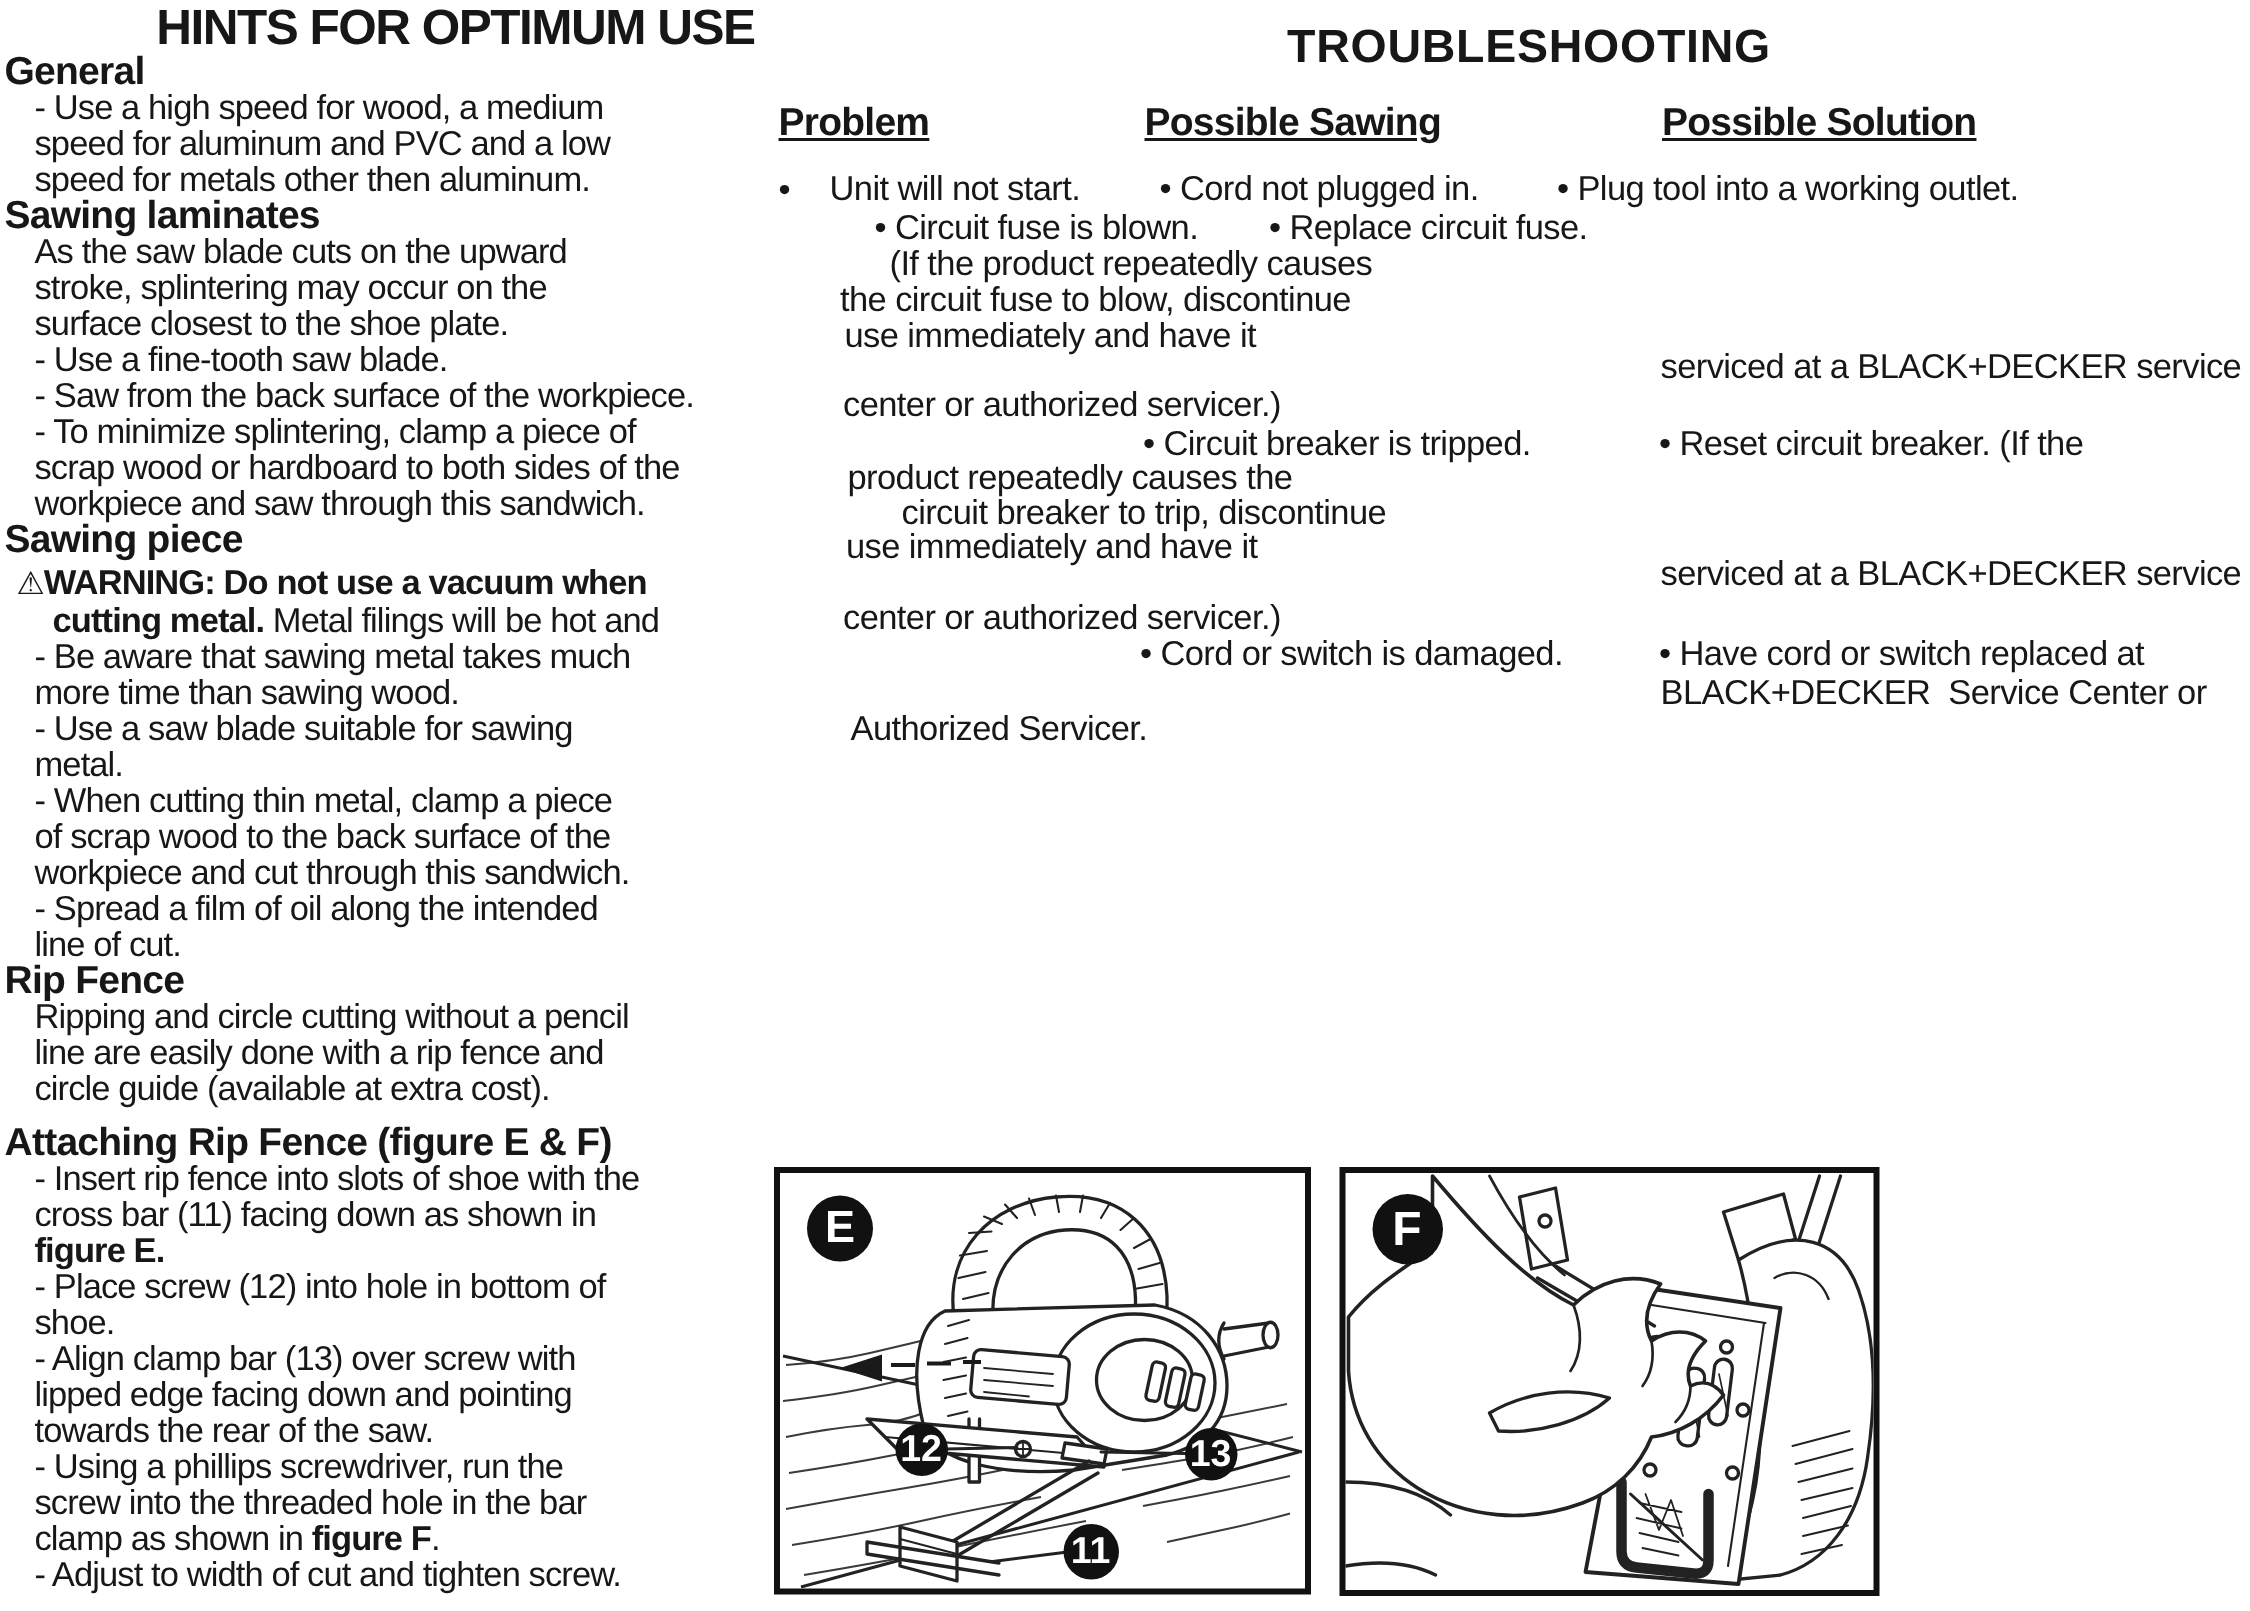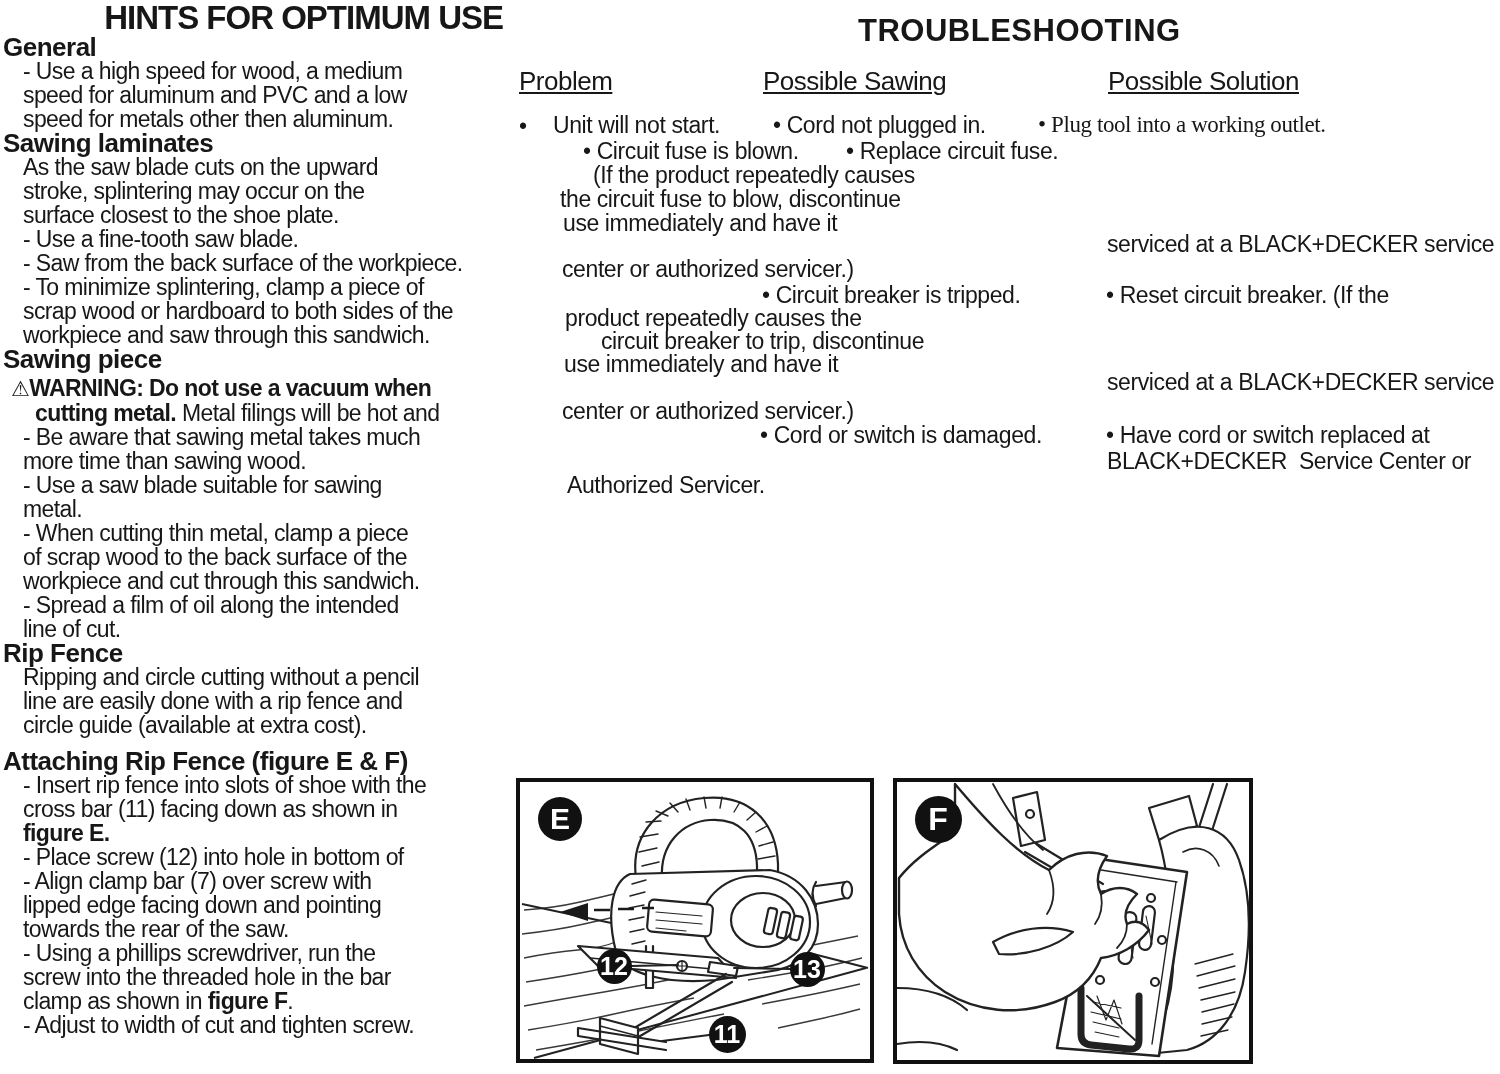--- a/index.html
+++ b/index.html
@@ -7,21 +7,21 @@
         font-family:"Liberation Sans",sans-serif;color:#171717;overflow:hidden;}
   
   .left-col{position:absolute;left:3px;top:1px;width:500px;}
   .lc-title{font-size:33px;font-weight:bold;letter-spacing:-1px;line-height:34px;white-space:nowrap;text-align:right;}
   .lc-h{font-size:26px;font-weight:bold;letter-spacing:-0.5px;line-height:24px;white-space:nowrap;}
   .lc-t{font-size:23px;line-height:24px;letter-spacing:-0.6px;padding-left:20px;white-space:nowrap;}
   .lc-t .b{font-weight:bold;}
   .wi{font-family:"DejaVu Sans",sans-serif;font-size:21px;font-weight:bold;}
   
   .ts-title{position:absolute;left:858px;top:13px;font-size:31px;font-weight:bold;letter-spacing:0.5px;}
-  .ts-head{position:absolute;font-size:26px;font-weight:normal;letter-spacing:-0.5px;
+  .ts-head{position:absolute;font-size:26px;font-weight:bold;letter-spacing:-0.5px;
            text-decoration:underline;white-space:pre;}
   .ts-line{position:absolute;font-size:23px;letter-spacing:-0.4px;white-space:pre;line-height:24px;}
   
   .panel{position:absolute;border:4px solid #111;background:#fff;box-sizing:border-box;}
   .panel svg{position:absolute;left:0;top:0;}
   .badge{position:absolute;background:#111;color:#fff;border-radius:50%;
          display:flex;align-items:center;justify-content:center;
          font-weight:bold;font-family:"Liberation Sans",sans-serif;line-height:1;}
 </style>
 </head>
@@ -60,39 +60,40 @@
         <div class="lc-h"><span>Rip Fence</span></div>
         <div class="lc-t"><span>Ripping and circle cutting without a pencil</span></div>
         <div class="lc-t"><span>line are easily done with a rip fence and</span></div>
         <div class="lc-t"><span>circle guide (available at extra cost).</span></div>
         <div style="height: 12px;"></div>
         <div class="lc-h"><span>Attaching Rip Fence (figure E &amp; F)</span></div>
         <div class="lc-t"><span>- Insert rip fence into slots of shoe with the</span></div>
         <div class="lc-t"><span>cross bar (11) facing down as shown in</span></div>
         <div class="lc-t"><span class="b">figure E.</span></div>
         <div class="lc-t"><span>- Place screw (12) into hole in bottom of</span></div>
-        <div class="lc-t"><span>- Align clamp bar (7) over screw with</span></div>
+        <div class="lc-t"><span>shoe.</span></div>
+        <div class="lc-t"><span>- Align clamp bar (13) over screw with</span></div>
         <div class="lc-t"><span>lipped edge facing down and pointing</span></div>
         <div class="lc-t"><span>towards the rear of the saw.</span></div>
         <div class="lc-t"><span>- Using a phillips screwdriver, run the</span></div>
         <div class="lc-t"><span>screw into the threaded hole in the bar</span></div>
         <div class="lc-t"><span>clamp as shown in </span><span class="b">figure F</span><span>.</span></div>
         <div class="lc-t"><span>- Adjust to width of cut and tighten screw.</span></div>
       </div>
   </div>
 
   <div id="ts">
     <div class="ts-title">TROUBLESHOOTING</div>
   <div class="ts-head" style="left: 519px; top: 66px;">Problem</div>
       <div class="ts-head" style="left: 763px; top: 66px;">Possible Sawing</div>
       <div class="ts-head" style="left: 1108px; top: 66px;">Possible Solution</div>
       <div class="ts-line" style="left: 519px; top: 114px;">•</div>
       <div class="ts-line" style="left: 553px; top: 113px;">Unit will not start.</div>
       <div class="ts-line" style="left: 773px; top: 113px;">• Cord not plugged in.</div>
-      <div class="ts-line" style="left: 1038px; top: 113px; font-family: Liberation Serif, serif;">• Plug tool into a working outlet.</div>
+      <div class="ts-line" style="left: 1038px; top: 113px;">• Plug tool into a working outlet.</div>
       <div class="ts-line" style="left: 583px; top: 139px;">• Circuit fuse is blown.</div>
       <div class="ts-line" style="left: 846px; top: 139px;">• Replace circuit fuse.</div>
       <div class="ts-line" style="left: 549px; top: 163px; margin-left: 44px;">(If the product repeatedly causes</div>
       <div class="ts-line" style="left: 560px; top: 187px;">the circuit fuse to blow, discontinue</div>
       <div class="ts-line" style="left: 563px; top: 211px;">use immediately and have it</div>
       <div class="ts-line" style="left: 1107px; top: 232px;">serviced at a BLACK+DECKER service</div>
       <div class="ts-line" style="left: 562px; top: 257px;">center or authorized servicer.)</div>
       <div class="ts-line" style="left: 762px; top: 283px;">• Circuit breaker is tripped.</div>
       <div class="ts-line" style="left: 1106px; top: 283px;">• Reset circuit breaker. (If the</div>
       <div class="ts-line" style="left: 565px; top: 306px;">product repeatedly causes the</div>

